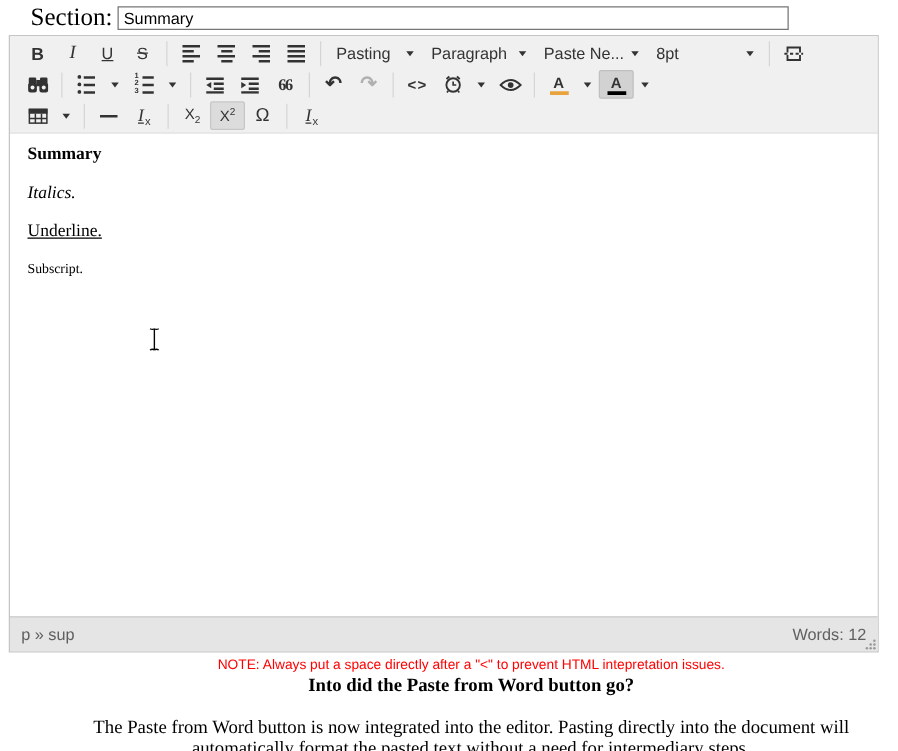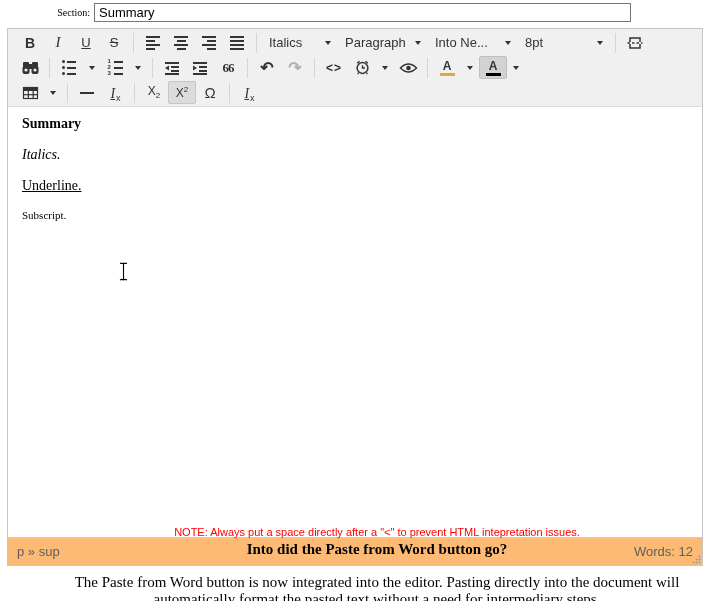--- a/index.html
+++ b/index.html
@@ -1,20 +1,20 @@
 <!DOCTYPE html>
 <html><head>
 <meta charset="utf-8">
 <style>
   * { box-sizing: border-box; margin: 0; padding: 0; }
   html,body { width:718px; height:601px; background:#fff; font-family:"Liberation Sans",sans-serif; overflow:hidden; }
 
   
   .section-row { display:flex; align-items:center; padding-top:3px; }
-  .section-label { font-family:"Liberation Serif",serif; font-size:10px; color:#000; width:94px; text-align:right; padding-right:4px; }
+  .section-label { font-family:"Liberation Serif",serif; font-size:20px; color:#000; width:94px; text-align:right; padding-right:4px; }
   .section-input { width:537px; height:19px; border:1px solid #767676; font-family:"Liberation Sans",sans-serif; font-size:13px; padding:1px 4px; color:#000; background:#fff; }
 
   
   .editor { position:absolute; left:7px; top:28px; width:696px; border:1px solid #c5c5c5; background:#fff; }
   .toolbars { background:#f0f0f0; border-bottom:1px solid #ddd; padding:1px 0; }
   .tb-row { display:flex; align-items:center; height:25px; padding-left:8px; }
   .btn { display:inline-flex; align-items:center; justify-content:center; min-width:28px; height:23px;
          border:1px solid transparent; border-radius:2px; color:#333; cursor:pointer; flex:none; }
   .btn.narrow { min-width:18px; }
   .btn.active { background:#dcdcdc; border-color:#c6c6c6; }
@@ -55,22 +55,22 @@
   .content p { margin:0 0 17px; line-height:1; }
   .p-bold { font-weight:bold; }
   .p-italic { font-style:italic; }
   .p-underline { text-decoration:underline; }
   .p-small { font-size:11px; margin-bottom:16px !important; }
   .doc-table { border-collapse:collapse; margin-top:12px; font-family:"Liberation Sans",sans-serif; font-size:14px; }
   .doc-table td { border:1.5px solid #000; width:62px; height:46px; padding:2px 4px; vertical-align:middle; }
   .text-cursor { position:absolute; left:111px; top:155px; }
 
   
-  .statusbar { position:relative; height:28px; background:#fdba74; border-top:1px solid #ccc;
-               display:flex; align-items:center; justify-content:space-between; padding:0 9px; color:#5f5f5f; font-size:13px;margin-top:44px; }
+  .statusbar { position:relative; height:28px; background:#e5e5e5; border-top:1px solid #ccc;
+               display:flex; align-items:center; justify-content:space-between; padding:0 9px; color:#5f5f5f; font-size:13px; }
   .resize-grip { position:absolute; right:1px; bottom:1px; }
 
   
   .footer { position:absolute; left:18px; top:526px; width:718px; text-align:center; }
   .footer-note { font-size:11px; color:#ff0000; font-family:"Liberation Sans",sans-serif; margin-bottom:3px; }
   .footer-heading { font-family:"Liberation Serif",serif; font-weight:bold; font-size:15px; color:#000; margin-bottom:2px; }
   .footer-body { font-family:"Liberation Serif",serif; font-size:15px; color:#000; line-height:17px; width:680px; margin:16px auto; }
   svg { display:block; }
 </style>
 </head>
@@ -125,29 +125,29 @@
       <span class="btn">
         <span class="bars align-j">
             <i class="w14"></i>
             <i class="w14"></i>
             <i class="w14"></i>
             <i class="w14"></i>
           </span>
       </span>
       <span class="sep"></span>
       <span class="dd" style="width:76px">
-        <span>Italics</span>
+        <span>Pasting</span>
         <span class="caret"></span>
       </span>
       <span class="dd" style="width:90px">
         <span>Paragraph</span>
         <span class="caret"></span>
       </span>
       <span class="dd" style="width:90px">
-        <span>Into Ne...</span>
+        <span>Paste Ne...</span>
         <span class="caret"></span>
       </span>
       <span class="dd" style="width:92px">
         <span>8pt</span>
         <span class="caret"></span>
       </span>
       <span class="sep"></span>
       <span class="btn">
         <svg width="18" height="16" viewBox="0 0 18 16">
           <path d="M4 7 V3 H14 V7" fill="none" stroke="#333" stroke-width="1.5"></path>

